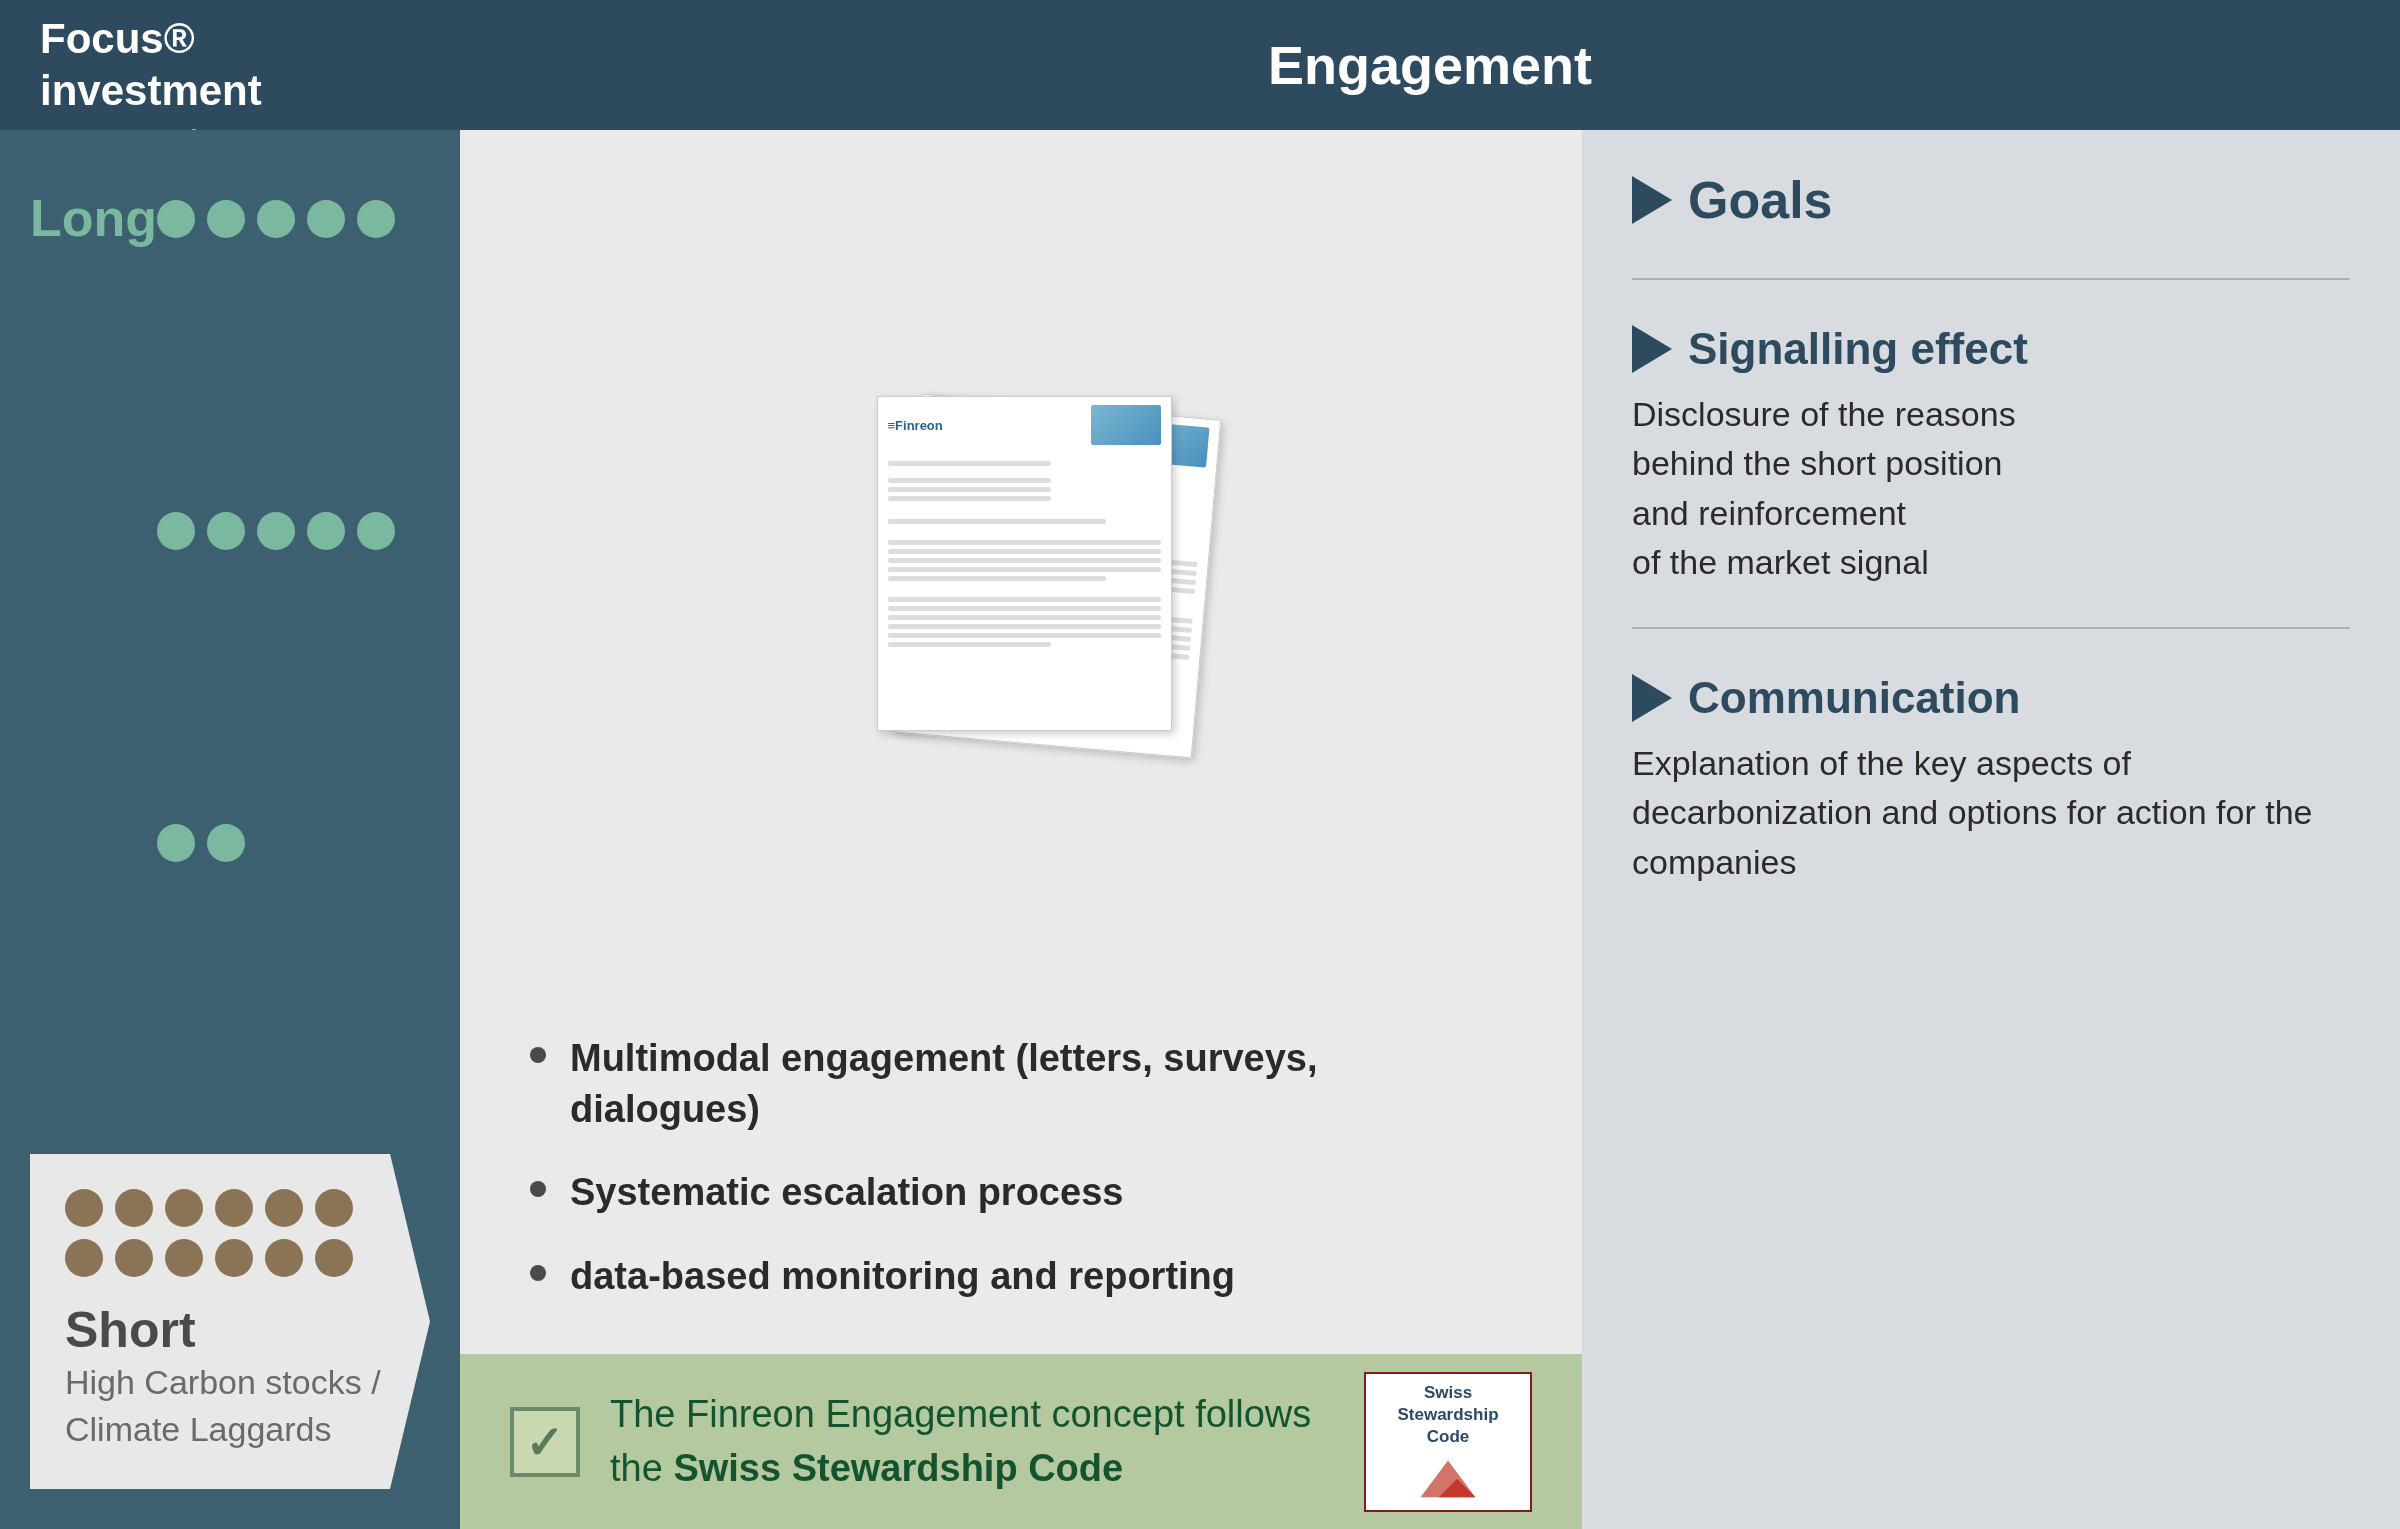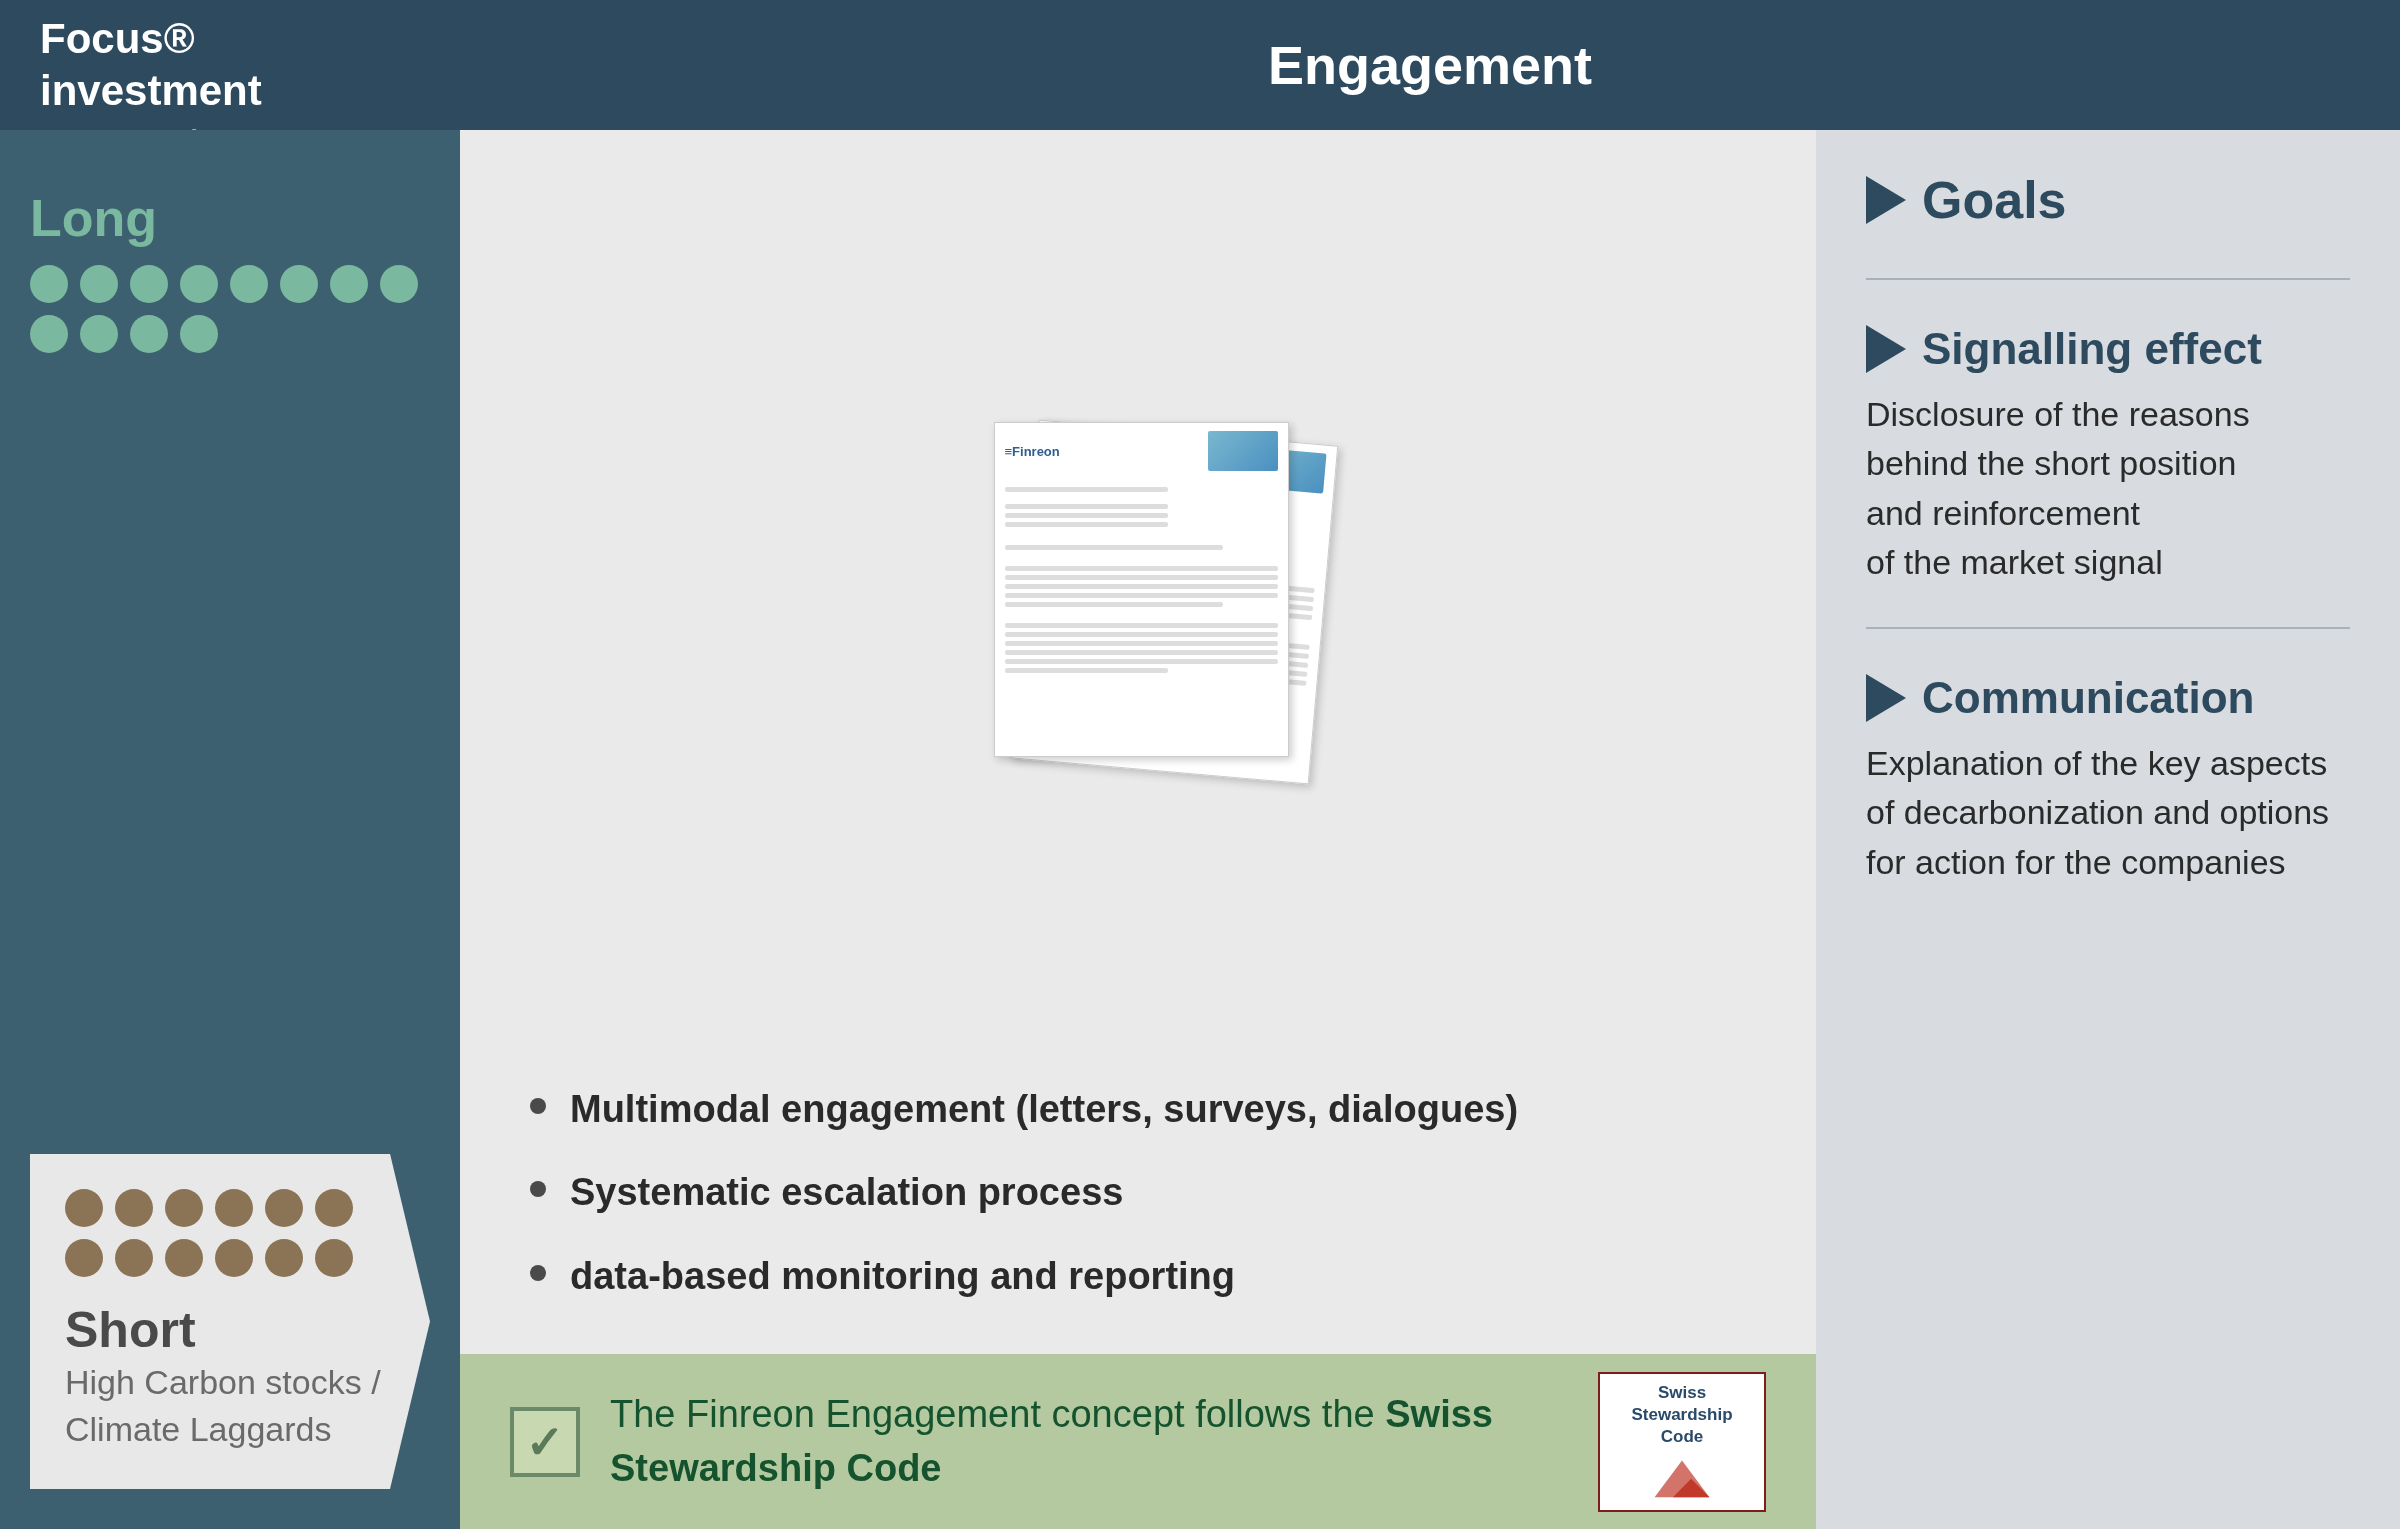--- a/index.html
+++ b/index.html
@@ -67,21 +67,20 @@
       flex-shrink: 0;
       display: flex;
       flex-direction: column;
       padding: 40px 30px;
       position: relative;
     }
 
     .long-section {
       flex: 1;
       display: flex;
-      flex-direction: column;
       justify-content: flex-start;
       padding-top: 20px;
     }
     .long-label {
       color: #7ab8a0;
       font-size: 52px;
       font-weight: bold;
       line-height: 1.1;
       margin-bottom: 8px;
     }
@@ -270,21 +269,21 @@
       line-height: 1.3;
       margin-bottom: 8px;
     }
     .swiss-badge-triangle {
       width: 80px;
       height: 50px;
     }
 
     
     .right-panel {
-      width: 584px;
+      width: 818px;
       background: #d8dce0;
       flex-shrink: 0;
       display: flex;
       flex-direction: column;
       padding: 40px 50px;
       gap: 0;
     }
 
     .goals-title {
       display: flex;

